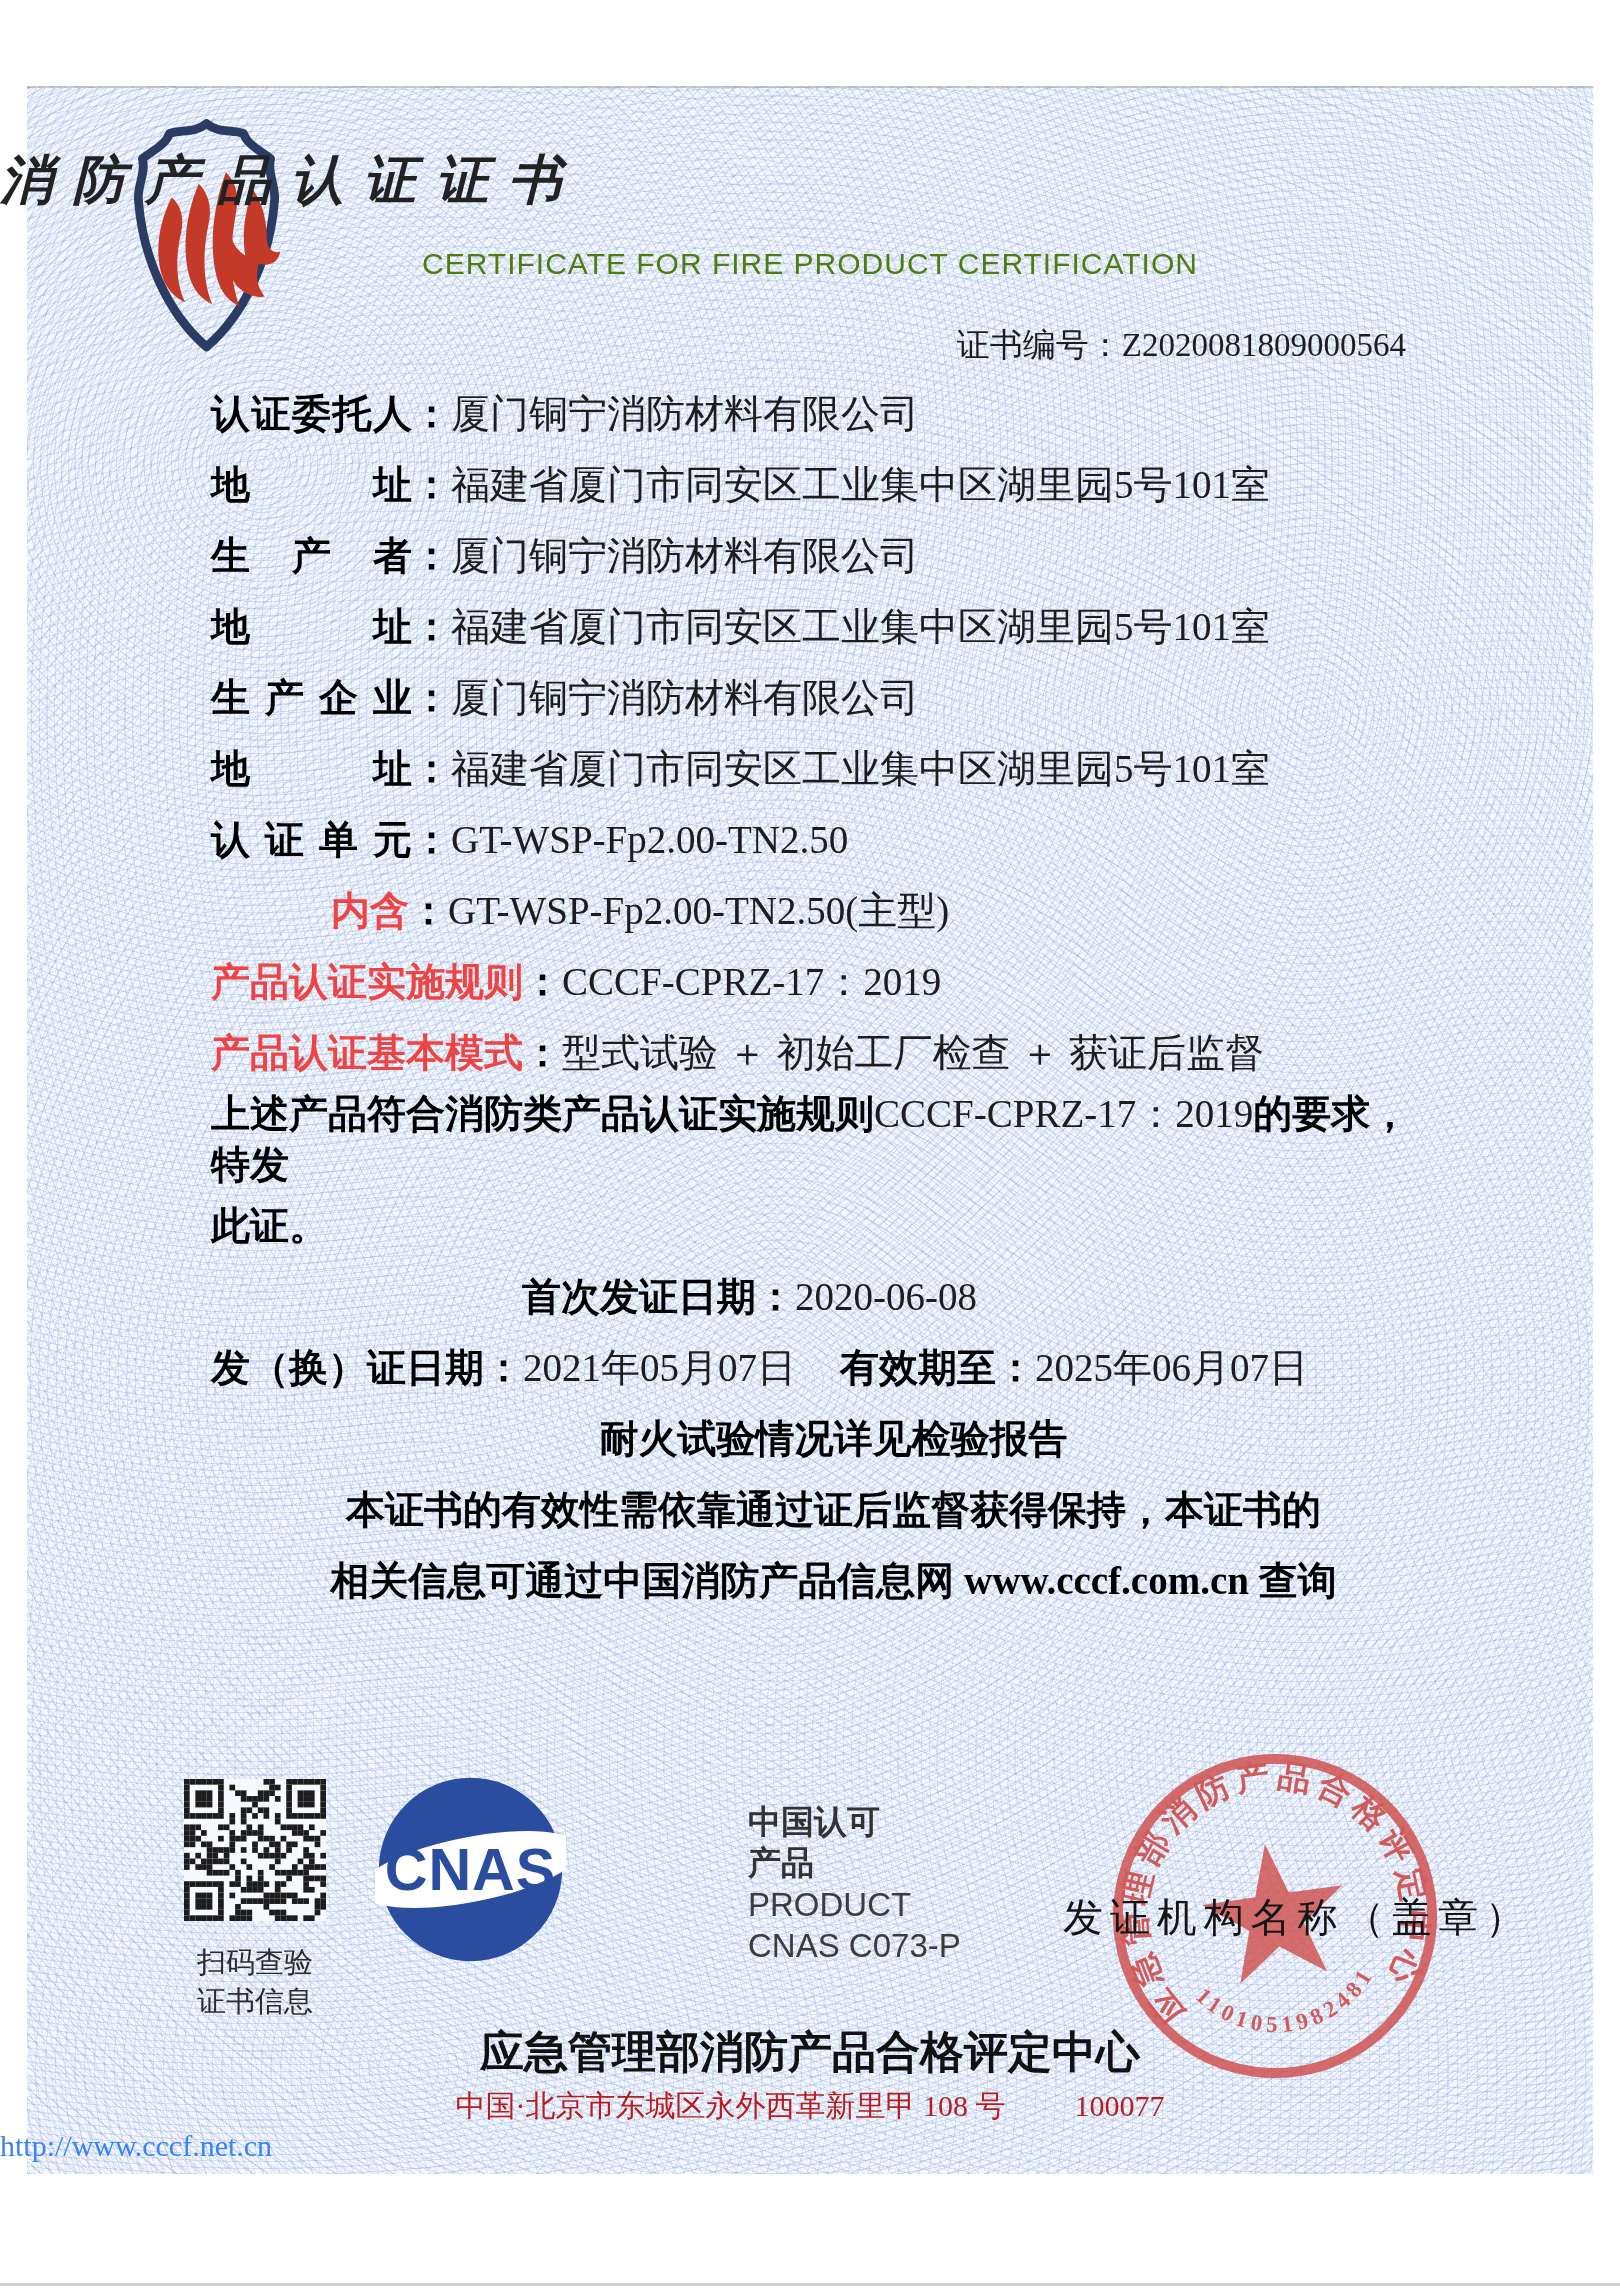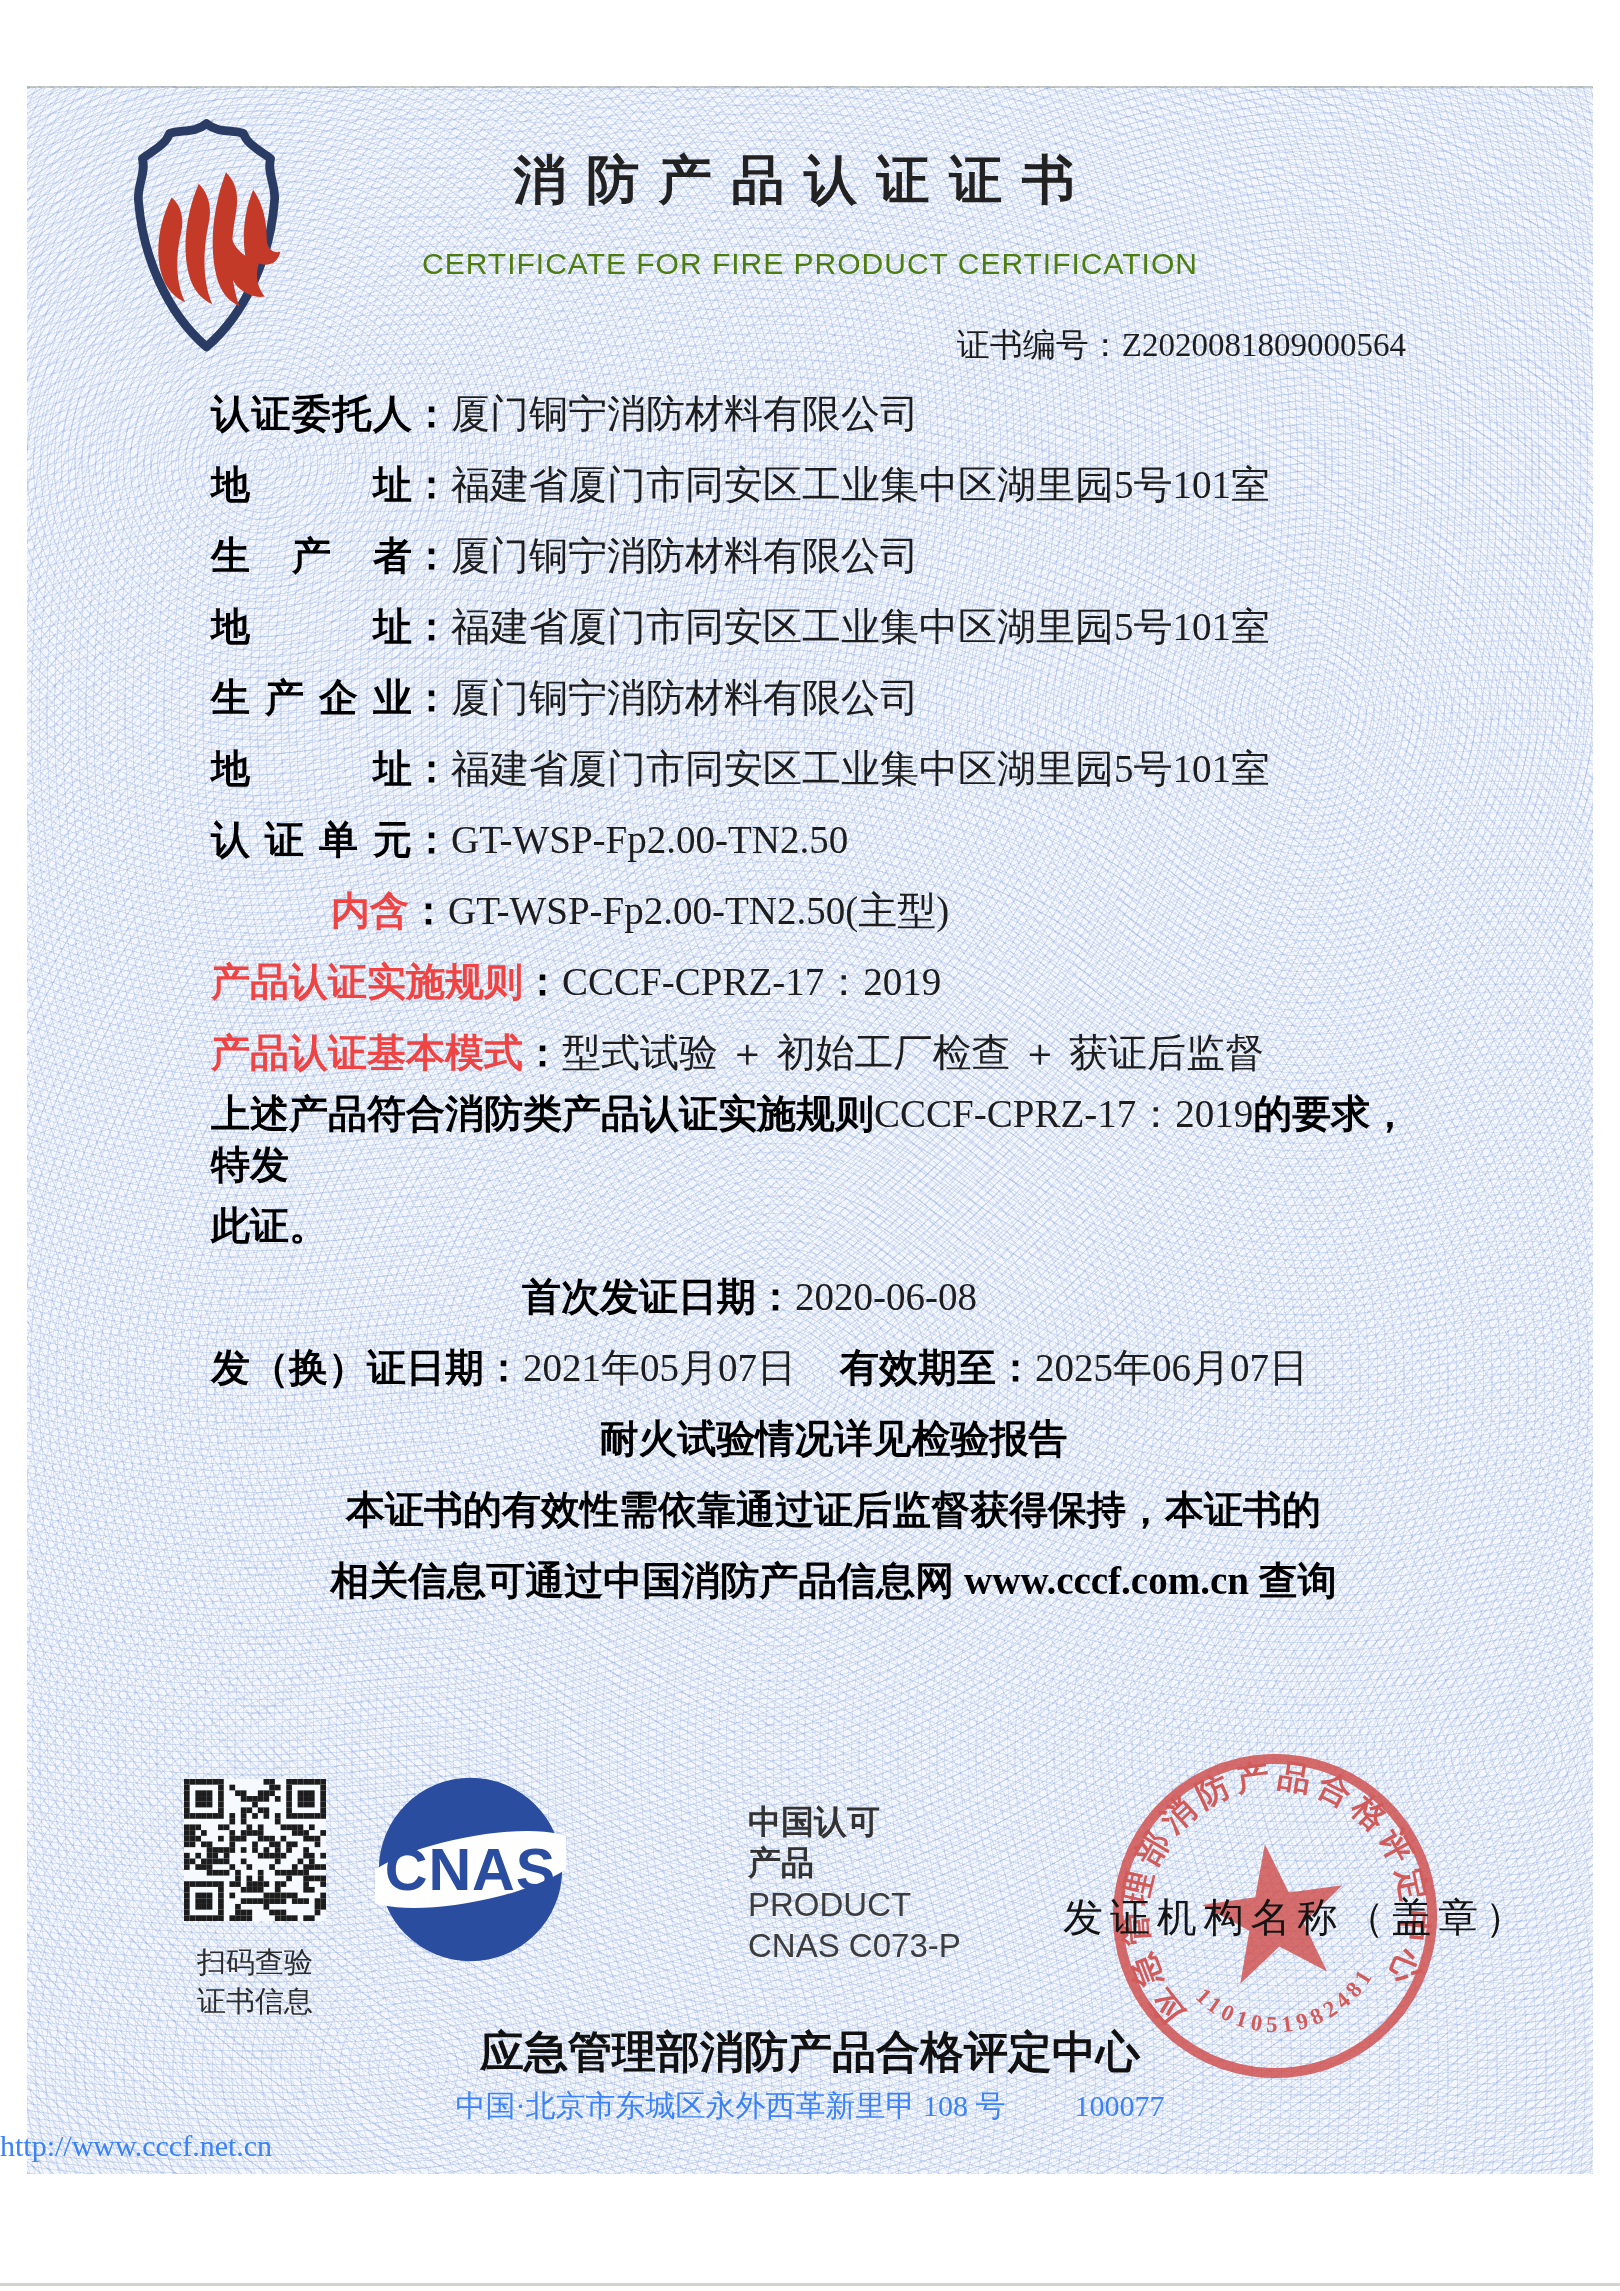--- a/index.html
+++ b/index.html
@@ -12,22 +12,22 @@
       repeating-radial-gradient(circle at 15% 18%, rgba(108,142,212,.22) 0 1.2px, rgba(255,255,255,0) 1.2px 6.9px),
       repeating-radial-gradient(circle at 82% 30%, rgba(108,142,212,.20) 0 1.2px, rgba(255,255,255,0) 1.2px 7.8px),
       repeating-radial-gradient(circle at 48% 62%, rgba(108,142,212,.18) 0 1.2px, rgba(255,255,255,0) 1.2px 8.8px),
       repeating-radial-gradient(circle at 25% 95%, rgba(108,142,212,.17) 0 1.2px, rgba(255,255,255,0) 1.2px 9.8px),
       repeating-radial-gradient(circle at 95% 80%, rgba(108,142,212,.15) 0 1.2px, rgba(255,255,255,0) 1.2px 7.8px);
     border-top:2px solid rgba(150,150,130,.45);}
   .bottom-strip{position:absolute;left:0;right:0;bottom:5.9px;height:2.9px;background:rgba(130,130,120,.35);}
 
   .logo{position:absolute;left:90px;top:108px;width:233px;height:272px;}
 
-  .title{position:absolute;left:0;right:12px;top:145px;text-align:center;
-         font-size:53px;font-weight:700;letter-spacing:19.6px;color:#222;}
+  .title{position:absolute;left:0;right:12px;top:145px;text-align:left;
+         font-size:53px;font-weight:700;letter-spacing:19.6px;color:#222;font-style:italic;}
   .subtitle{position:absolute;left:0;right:0;top:247px;text-align:center;
             font-family:"Liberation Sans","DejaVu Sans",sans-serif;
             font-size:30px;color:#4d7c0f;letter-spacing:1px;}
   .certno{position:absolute;right:214px;top:323px;font-size:33px;white-space:nowrap;}
   .certno .lbl{font-weight:400;}
 
   .body{position:absolute;left:211px;top:378px;width:1245px;font-size:39px;}
   .row{line-height:71px;white-space:nowrap;}
   .lblA{display:inline-block;width:201px;font-weight:700;color:#000;
         text-align:justify;text-align-last:justify;vertical-align:bottom;}
@@ -51,21 +51,21 @@
   .cnas-text{position:absolute;left:748px;top:1802px;font-size:33px;line-height:41px;color:#333;}
   .cnas-text .zh{font-weight:700;}
   .cnas-text .en{font-family:"Liberation Sans","DejaVu Sans",sans-serif;color:#3c3c3c;}
 
   .stamp{position:absolute;left:1106px;top:1747px;width:338px;height:338px;transform:rotate(-8deg);opacity:.92;}
   .stamp-overlay{position:absolute;left:1063px;top:1890px;font-size:40px;letter-spacing:6.9px;
                  color:#141414;white-space:nowrap;z-index:5;}
 
   .footer-org{position:absolute;left:0;right:0;top:2023px;text-align:center;
               font-size:44px;font-weight:700;color:#111;}
-  .footer-addr{position:absolute;left:0;right:0;top:2086px;text-align:center;font-size:30px;color:#3b82f6;}
+  .footer-addr{position:absolute;left:0;right:0;top:2086px;text-align:center;font-size:30px;color:#b91c1c;}
   .footer-addr .post{display:inline-block;margin-left:69px;}
   .footer-url{position:absolute;left:0;right:0;top:2129px;text-align:left;font-size:30px;color:#3b82f6;}
 </style>
 </head>
 <body>
 
 <div class="page">
   <div class="pattern"></div>
   <div class="bottom-strip"></div>
 

